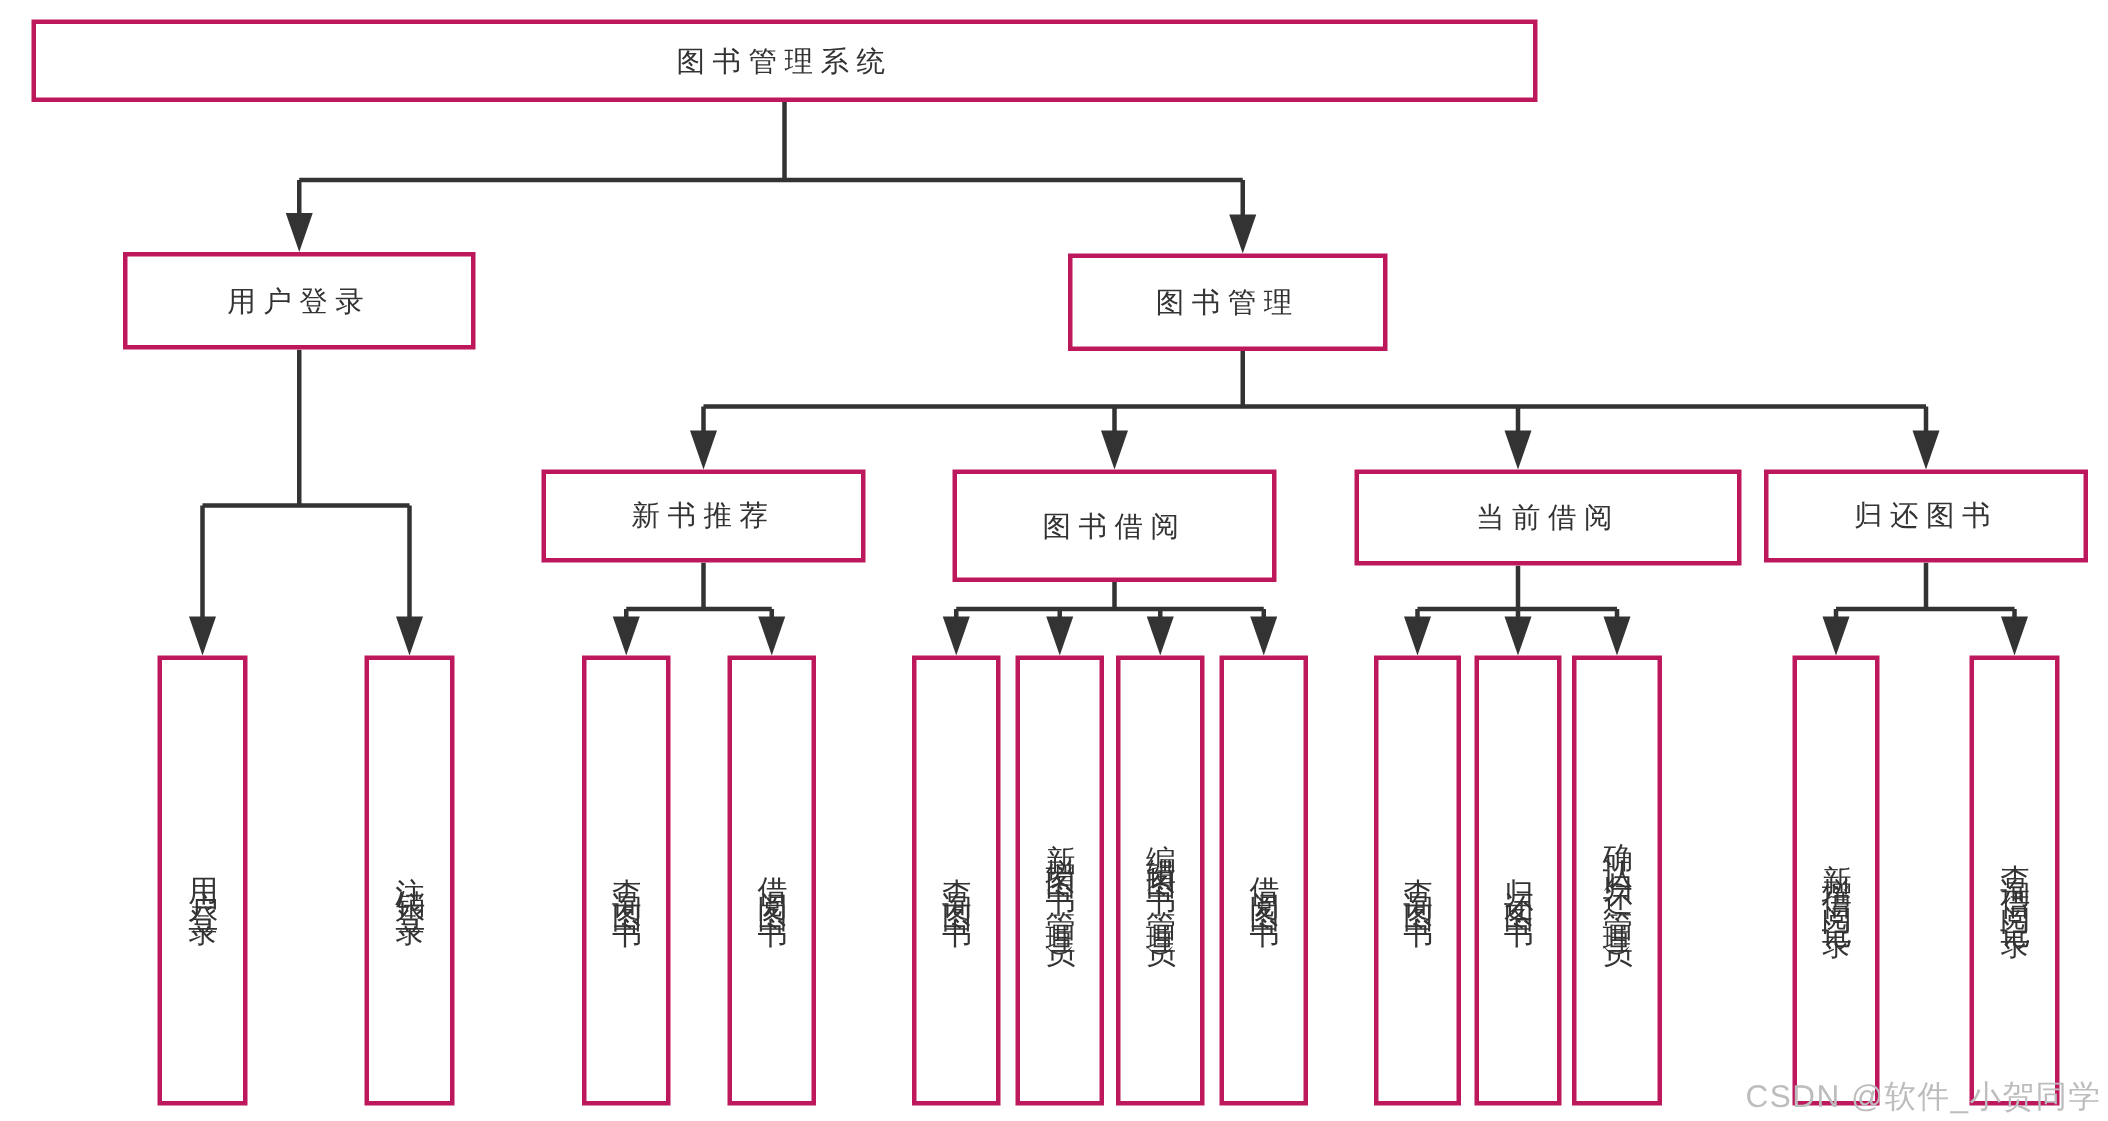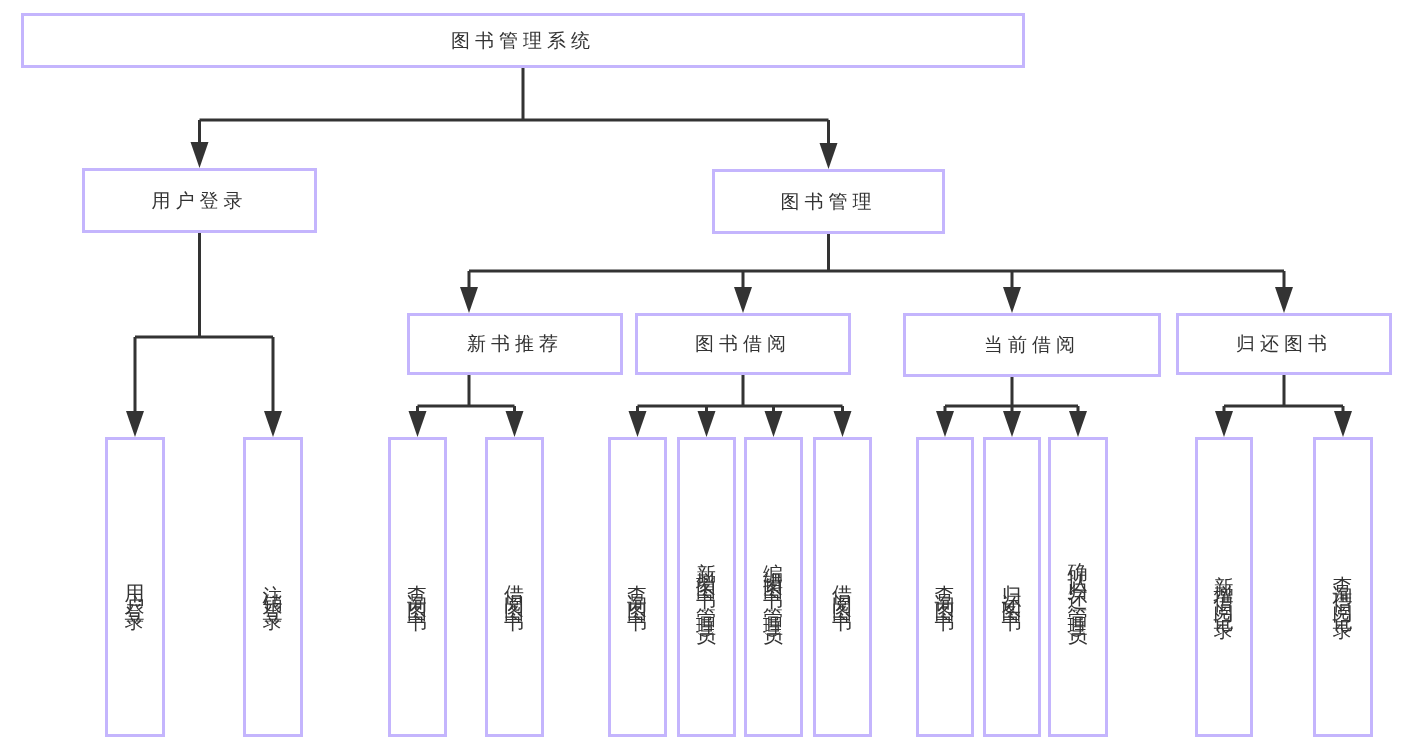--- a/index.html
+++ b/index.html
@@ -9,21 +9,21 @@
     background:#ffffff;
     font-family:"Liberation Sans","DejaVu Sans",sans-serif;
     overflow:hidden;
   }
   .connector-layer{
     position:absolute;left:0;top:0;z-index:0;
   }
   .box{
     position:absolute;
     box-sizing:border-box;
-    border:3px solid #c4b5fd;
+    border:3px solid #be185d;
     background:#ffffff;
     display:flex;
     align-items:center;
     justify-content:center;
     z-index:1;
     color:#333333;
   }
   .hbox .label{
     font-size:19px;
     letter-spacing:5px;
@@ -36,24 +36,24 @@
     text-orientation:mixed;
     font-size:20px;
     letter-spacing:9px;
     color:#333333;
     line-height:1;
   }
   
   #b-root{left:21px;top:13px;width:1004px;height:55px;}
   
   #b-userlogin{left:82px;top:168px;width:235px;height:65px;}
-  #b-bookmgmt{left:712px;top:169px;width:233px;height:65px;}
+  #b-bookmgmt{left:712px;top:169px;width:213px;height:65px;}
   
-  #b-newbook{left:361px;top:313px;width:216px;height:62px;margin-left:46px;}
-  #b-bookborrow{left:635px;top:313px;width:216px;height:62px;font-family:Liberation Serif, serif;}
+  #b-newbook{left:361px;top:313px;width:216px;height:62px;}
+  #b-bookborrow{left:635px;top:313px;width:216px;height:75px;font-family:Liberation Serif, serif;}
   #b-currentborrow{left:903px;top:313px;width:258px;height:64px;}
   #b-records{left:1176px;top:313px;width:216px;height:62px;}
   
   #b-loginaction{left:105px;width:60px;}
   #b-logout{left:243px;width:60px;}
   #b-nbquery{left:388px;width:59px;}
   #b-nbborrow{left:485px;width:59px;}
   #b-bbquery{left:608px;width:59px;}
   #b-bbadd{left:677px;width:59px;}
   #b-bbedit{left:744px;width:59px;}
@@ -168,13 +168,14 @@
   <div class="box vbox" id="b-cbconfirm">
     <span class="label">确认归还（管理员）</span>
   </div>
   <div class="box vbox" id="b-bradd">
     <span class="label">新增借阅记录</span>
   </div>
   <div class="box vbox" id="b-brquery">
     <span class="label">查询借阅记录</span>
   </div>
 
+  <div class="watermark">CSDN @软件_小贺同学</div>
 </div>
 
 </body></html>

